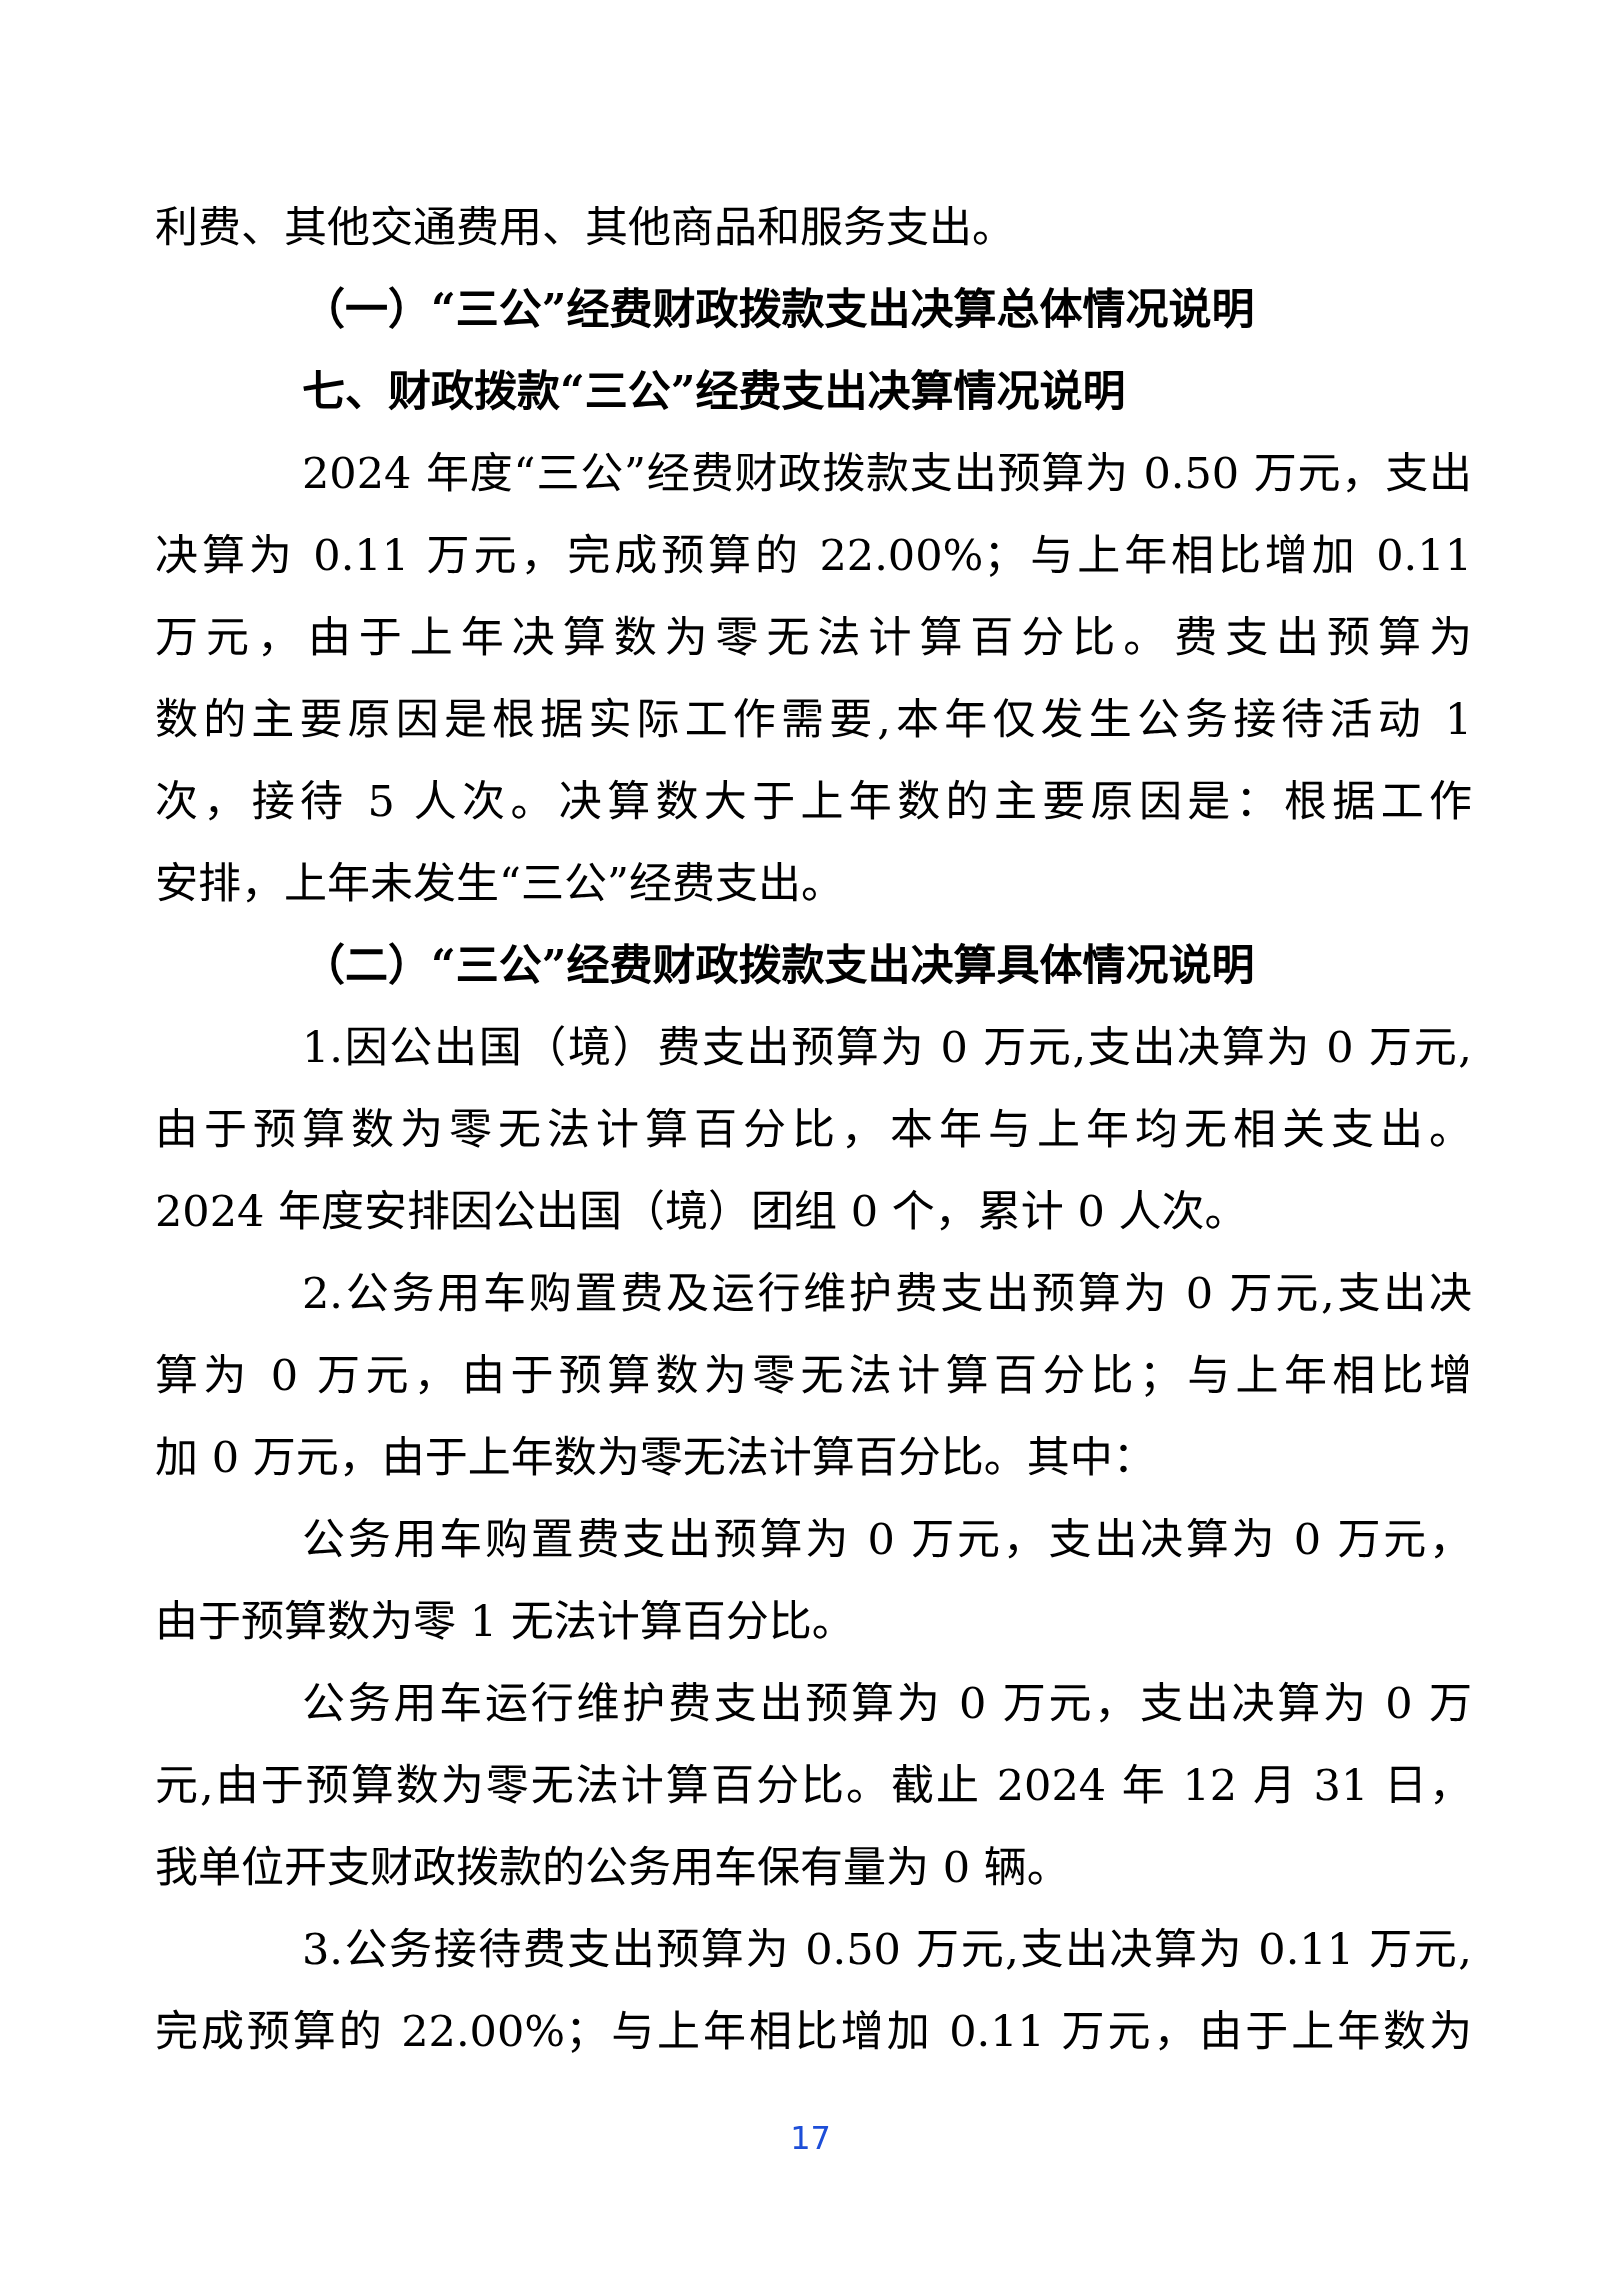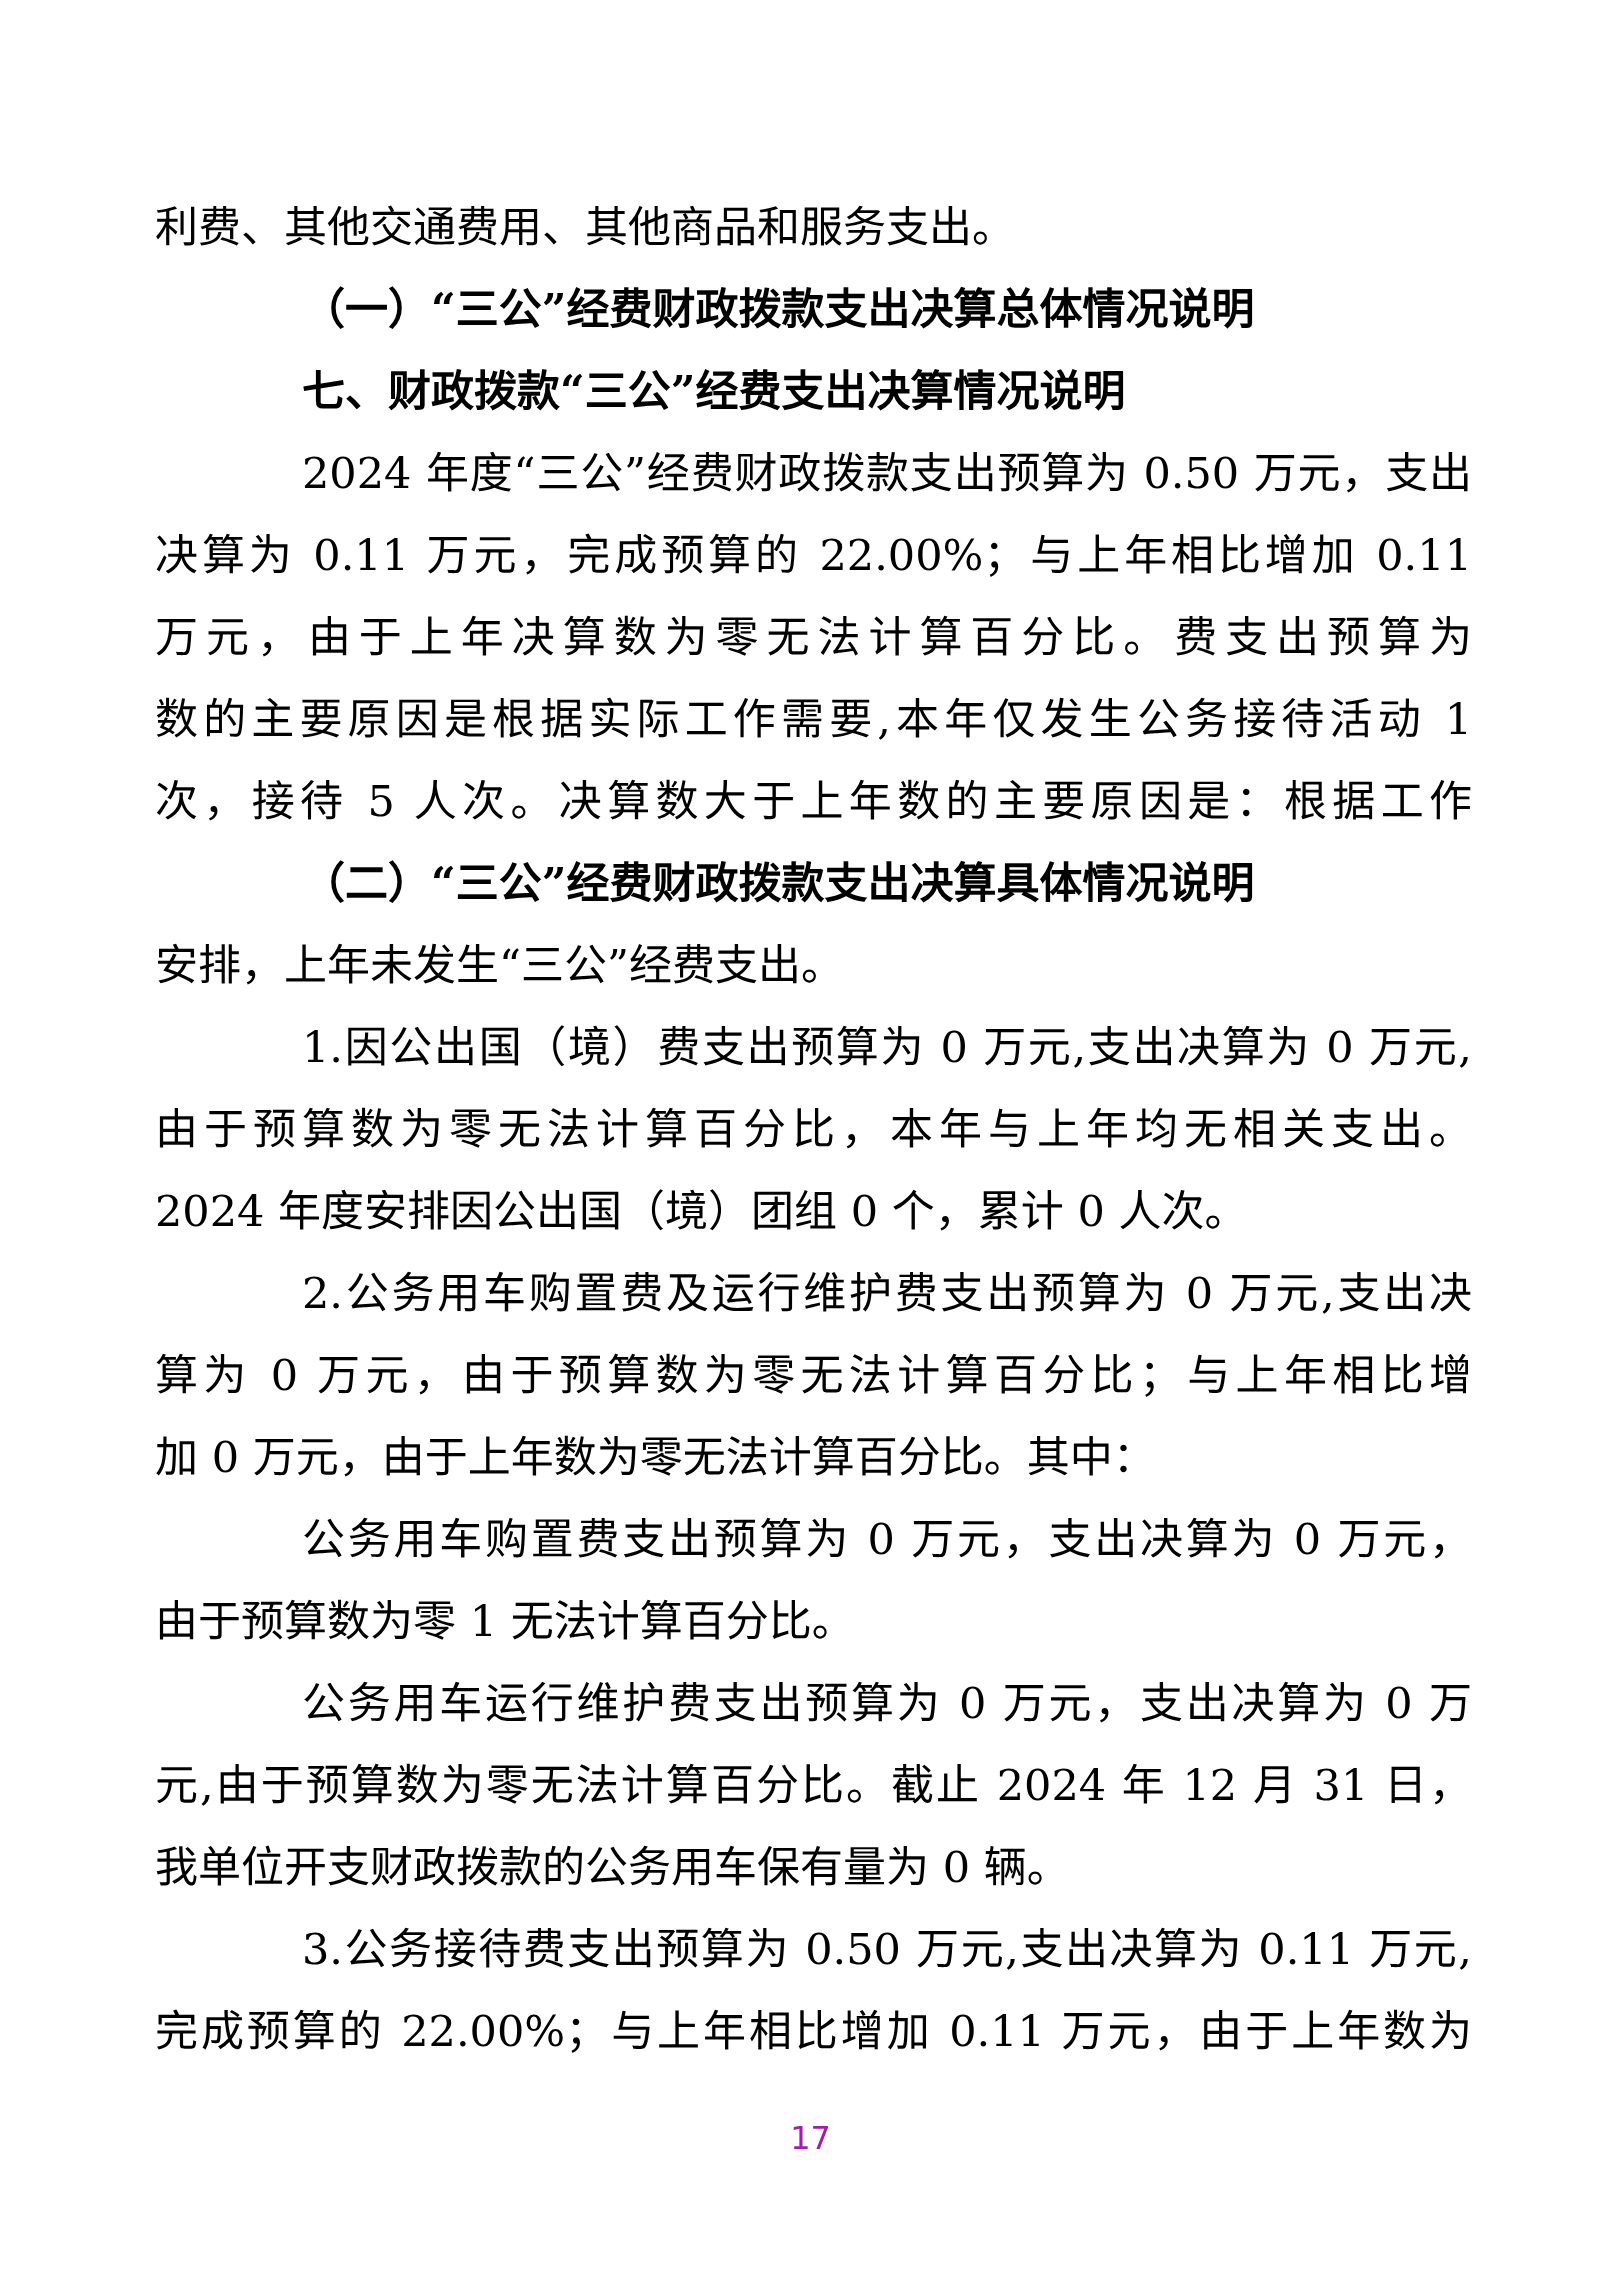--- a/index.html
+++ b/index.html
@@ -42,38 +42,38 @@
   }
   .page-number {
     position: absolute;
     left: 0;
     top: 2119px;
     width: 100%;
     text-align: center;
     font-size: 32px;
     line-height: 39px;
     font-family: "DejaVu Sans", "Liberation Sans", sans-serif;
-    color: #a21caf;
+    color: #1d4ed8;
   }
 </style>
 </head>
 <body>
 
 <div class="page">
   <div class="content">
       <div class="line">利费、其他交通费用、其他商品和服务支出。</div>
       <div class="line bold indent">（一）“三公”经费财政拨款支出决算总体情况说明</div>
       <div class="line bold indent">七、财政拨款“三公”经费支出决算情况说明</div>
       <div class="line indent justify">2024 年度“三公”经费财政拨款支出预算为 0.50 万元，支出</div>
       <div class="line justify">决算为 0.11 万元，完成预算的 22.00%；与上年相比增加 0.11</div>
       <div class="line justify">万元，由于上年决算数为零无法计算百分比。费支出预算为</div>
       <div class="line justify">数的主要原因是根据实际工作需要,本年仅发生公务接待活动 1</div>
       <div class="line justify">次，接待 5 人次。决算数大于上年数的主要原因是：根据工作</div>
+      <div class="line">安排，上年未发生“三公”经费支出。</div>
       <div class="line bold indent">（二）“三公”经费财政拨款支出决算具体情况说明</div>
-      <div class="line">安排，上年未发生“三公”经费支出。</div>
       <div class="line indent justify">1.因公出国（境）费支出预算为 0 万元,支出决算为 0 万元,</div>
       <div class="line justify">由于预算数为零无法计算百分比，本年与上年均无相关支出。</div>
       <div class="line">2024 年度安排因公出国（境）团组 0 个，累计 0 人次。</div>
       <div class="line indent justify">2.公务用车购置费及运行维护费支出预算为 0 万元,支出决</div>
       <div class="line justify">算为 0 万元，由于预算数为零无法计算百分比；与上年相比增</div>
       <div class="line">加 0 万元，由于上年数为零无法计算百分比。其中：</div>
       <div class="line indent justify">公务用车购置费支出预算为 0 万元，支出决算为 0 万元，</div>
       <div class="line">由于预算数为零 1 无法计算百分比。</div>
       <div class="line indent justify">公务用车运行维护费支出预算为 0 万元，支出决算为 0 万</div>
       <div class="line justify">元,由于预算数为零无法计算百分比。截止 2024 年 12 月 31 日，</div>

